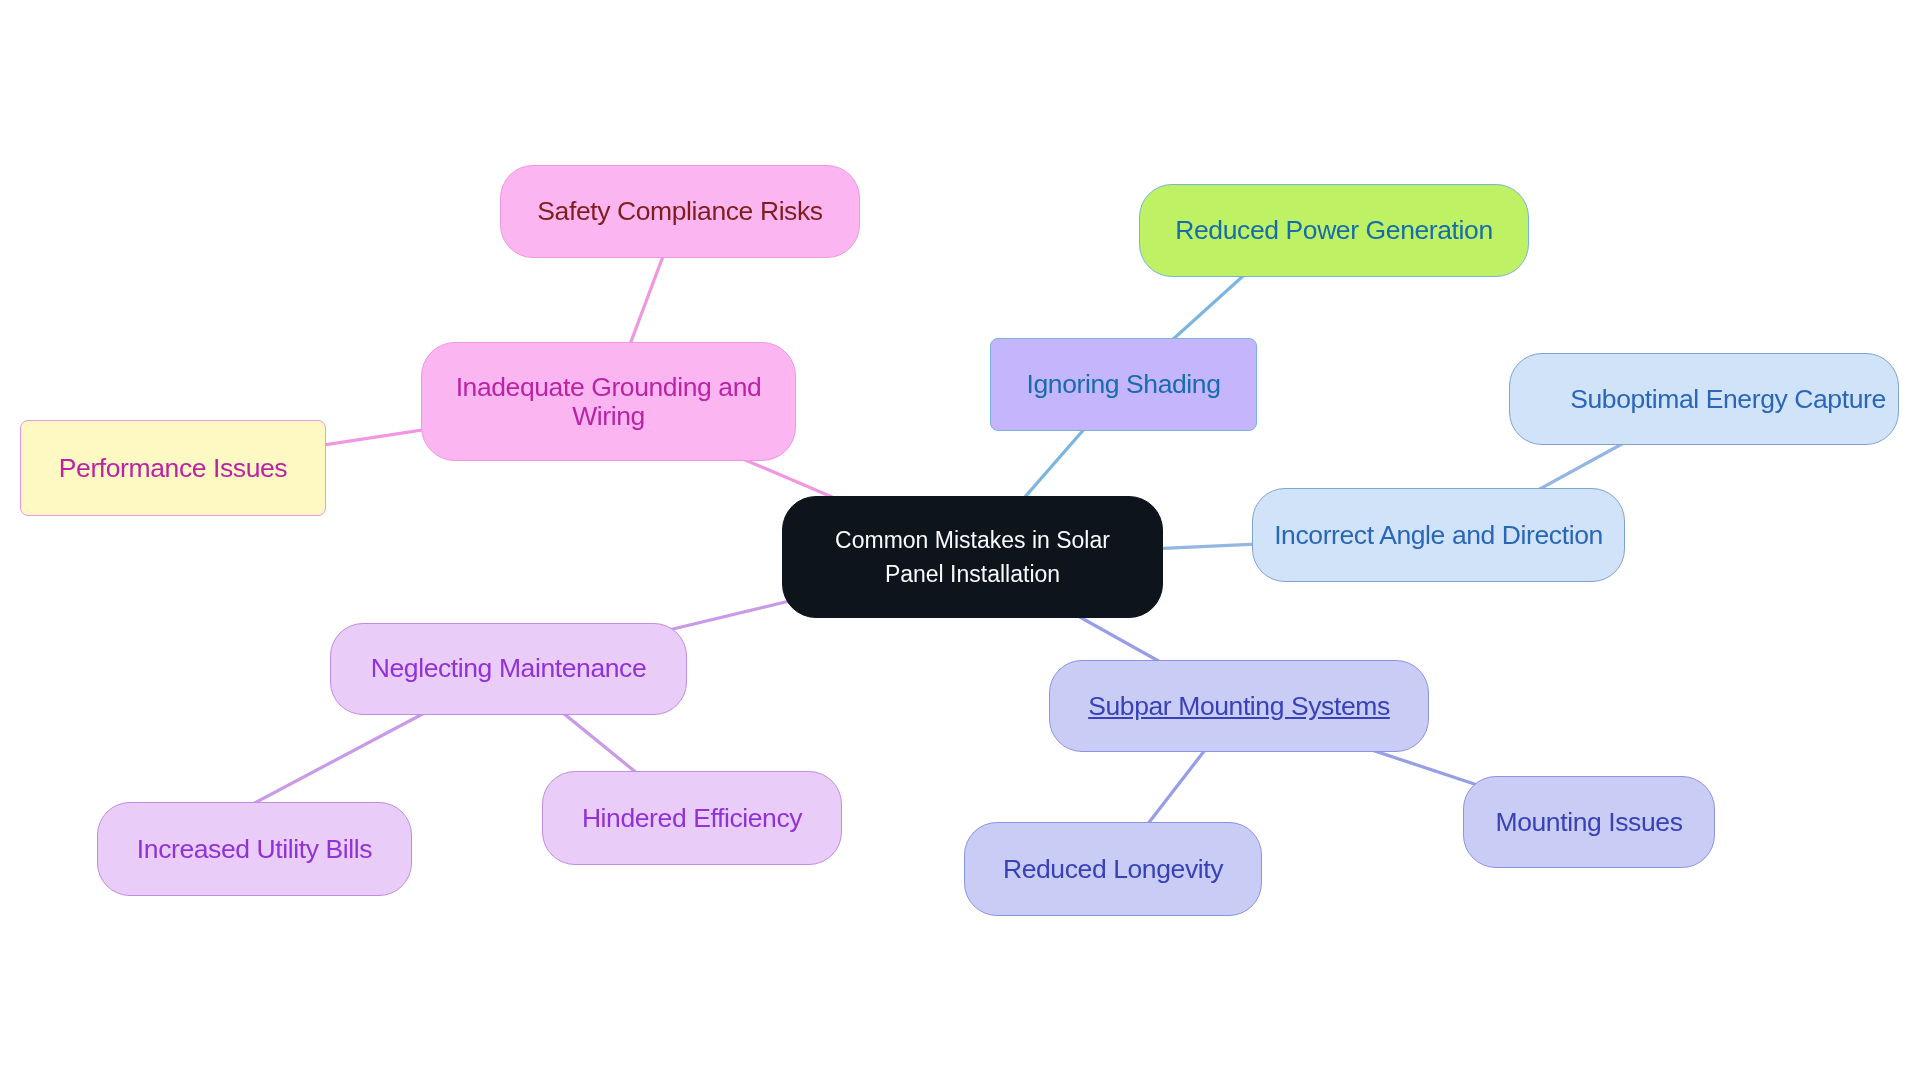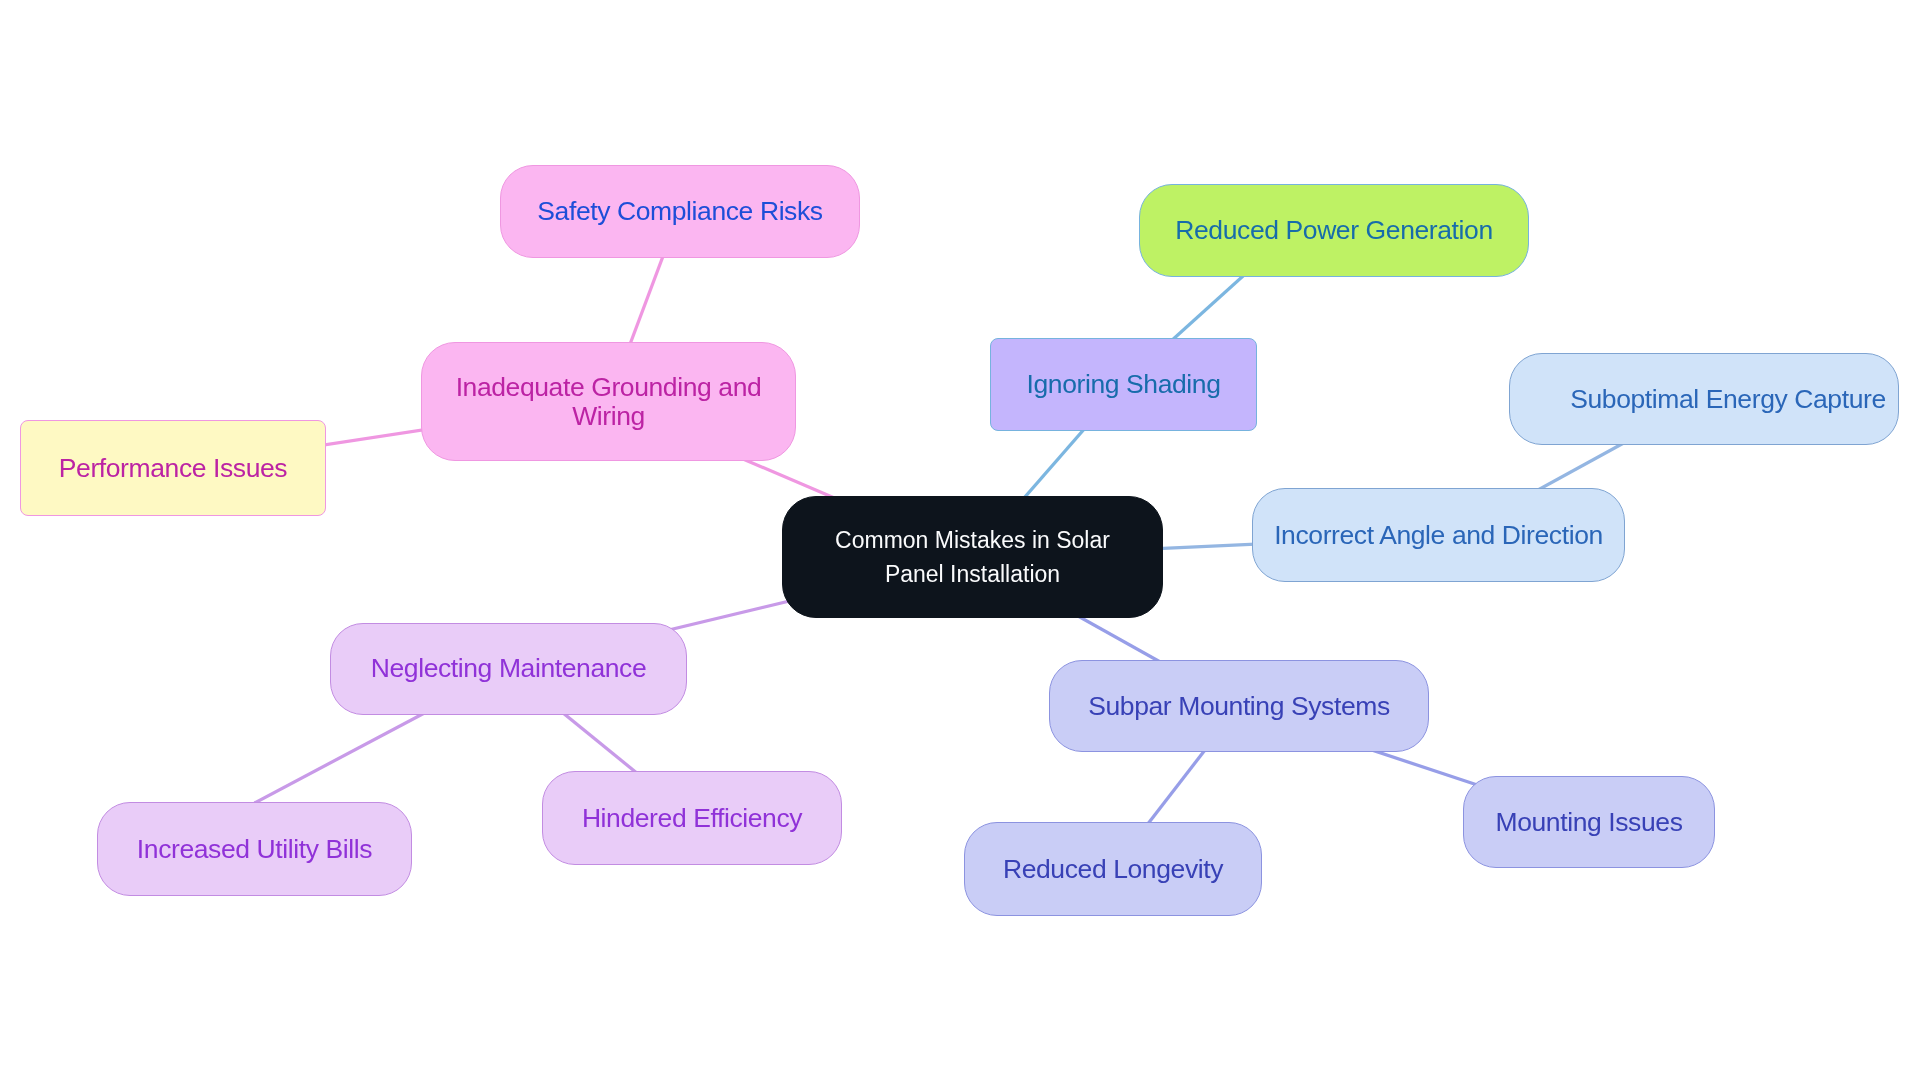--- a/index.html
+++ b/index.html
@@ -73,21 +73,21 @@
       <line x1="508.5" y1="668.5" x2="692" y2="818" stroke="#c89ae8" stroke-width="3.25"></line>
       <line x1="972.5" y1="557" x2="1239" y2="706" stroke="#979ee8" stroke-width="3.25"></line>
       <line x1="1239" y1="706" x2="1113" y2="869" stroke="#979ee8" stroke-width="3.25"></line>
       <line x1="1239" y1="706" x2="1589" y2="822" stroke="#979ee8" stroke-width="3.25"></line>
     </svg>
   <div id="nodes-layer">
       <div class="mindmap-node" style="left: 421px; top: 342px; width: 375px; height: 119px; border-radius: 34px; background: rgb(251, 182, 241); border-color: rgb(239, 151, 225);">
         <span class="node-label" style="color: rgb(188, 35, 164); max-width: 340px;">Inadequate Grounding and Wiring</span>
       </div>
       <div class="mindmap-node" style="left: 500px; top: 164.5px; width: 360px; height: 93px; border-radius: 33px; background: rgb(251, 182, 241); border-color: rgb(239, 151, 225);">
-        <span class="node-label" style="color: #1d4ed8;">Safety Compliance Risks</span>
+        <span class="node-label" style="color: #7f1d1d;">Safety Compliance Risks</span>
       </div>
       <div class="mindmap-node" style="left: 20px; top: 420px; width: 306px; height: 96px; border-radius: 8px; background: #fef9c3; border-color: rgb(239, 151, 225);">
         <span class="node-label" style="color: rgb(188, 35, 164);">Performance Issues</span>
       </div>
       <div class="mindmap-node" style="left: 990px; top: 337.5px; width: 267px; height: 93px; border-radius: 8px; background: #c4b5fd; border-color: rgb(118, 179, 222);">
         <span class="node-label" style="color: rgb(23, 108, 171);">Ignoring Shading</span>
       </div>
       <div class="mindmap-node" style="left: 1139px; top: 183.5px; width: 390px; height: 93px; border-radius: 33px; background: #bef264; border-color: rgb(118, 179, 222);">
         <span class="node-label" style="color: rgb(23, 108, 171);">Reduced Power Generation</span>
       </div>
@@ -100,21 +100,21 @@
       <div class="mindmap-node" style="left: 330px; top: 622.5px; width: 357px; height: 92px; border-radius: 33px; background: rgb(233, 204, 248); border-color: rgb(194, 140, 226);">
         <span class="node-label" style="color: rgb(144, 50, 216);">Neglecting Maintenance</span>
       </div>
       <div class="mindmap-node" style="left: 97px; top: 756px; width: 315px; height: 94px; border-radius: 33px; background: rgb(233, 204, 248); border-color: rgb(194, 140, 226); margin-top: 46px;">
         <span class="node-label" style="color: rgb(144, 50, 216);">Increased Utility Bills</span>
       </div>
       <div class="mindmap-node" style="left: 542px; top: 771px; width: 300px; height: 94px; border-radius: 33px; background: rgb(233, 204, 248); border-color: rgb(194, 140, 226);">
         <span class="node-label" style="color: rgb(144, 50, 216);">Hindered Efficiency</span>
       </div>
       <div class="mindmap-node" style="left: 1049px; top: 660px; width: 380px; height: 92px; border-radius: 33px; background: rgb(201, 205, 246); border-color: rgb(140, 147, 224);">
-        <span class="node-label" style="color: rgb(56, 65, 182);">Subpar Mounting Systems</span>
+        <span class="node-label" style="color: rgb(56, 65, 182); text-decoration: underline;">Subpar Mounting Systems</span>
       </div>
       <div class="mindmap-node" style="left: 964px; top: 822px; width: 298px; height: 94px; border-radius: 33px; background: rgb(201, 205, 246); border-color: rgb(140, 147, 224);">
         <span class="node-label" style="color: rgb(56, 65, 182);">Reduced Longevity</span>
       </div>
       <div class="mindmap-node" style="left: 1463px; top: 776px; width: 252px; height: 92px; border-radius: 33px; background: rgb(201, 205, 246); border-color: rgb(140, 147, 224);">
         <span class="node-label" style="color: rgb(56, 65, 182);">Mounting Issues</span>
       </div>
       <div class="mindmap-node root-node" style="left: 782px; top: 496px; width: 381px; height: 122px; border-radius: 34px; background: rgb(13, 20, 28); border-color: rgb(13, 20, 28);">
         <span class="node-label" style="color: rgb(250, 251, 252); max-width: 340px;">Common Mistakes in Solar Panel Installation</span>
       </div>

